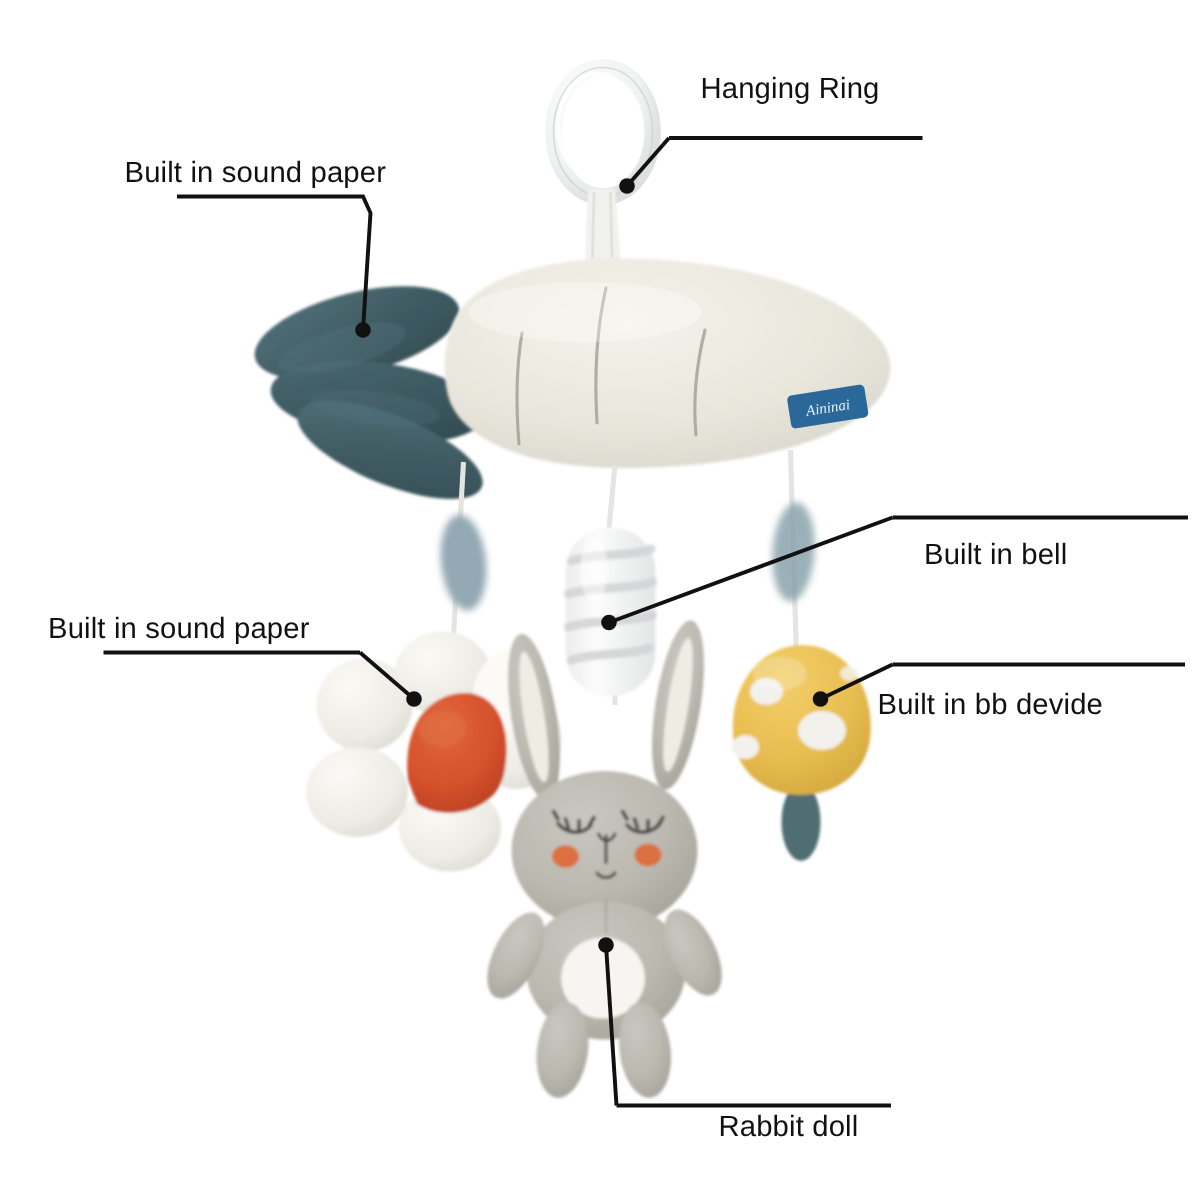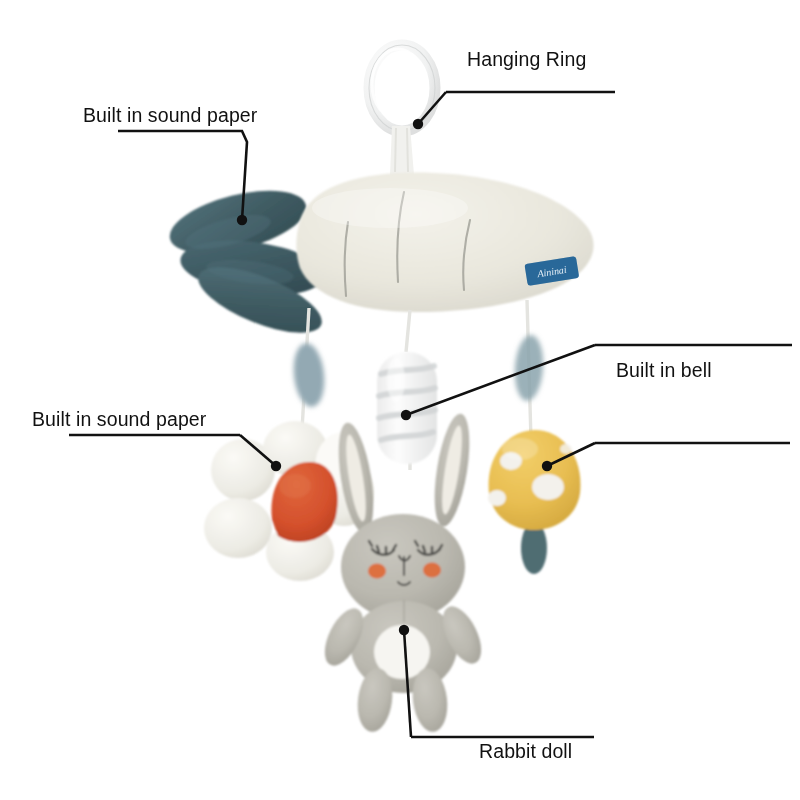--- a/index.html
+++ b/index.html
@@ -244,15 +244,16 @@
       <circle cx="276" cy="466" r="5.2"></circle>
       <circle cx="547" cy="466" r="5.2"></circle>
       <circle cx="404" cy="630" r="5.2"></circle>
     </g>
   </svg>
 
   <div class="callout c-sound-top">Built in sound paper</div>
   <div class="callout c-ring">Hanging Ring</div>
   <div class="callout c-bell">Built in bell</div>
   <div class="callout c-sound-left">Built in sound paper</div>
+  <div class="callout c-bb">Built in bb devide</div>
   <div class="callout c-rabbit">Rabbit doll</div>
 
 </div>
 
 </body></html>

